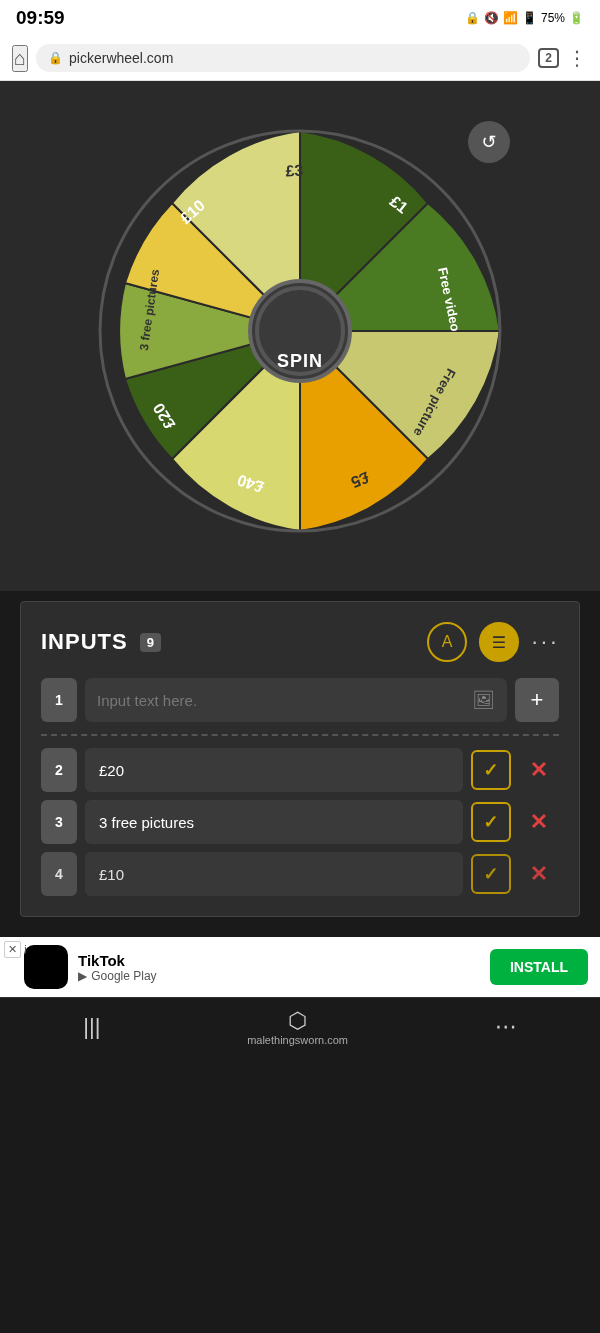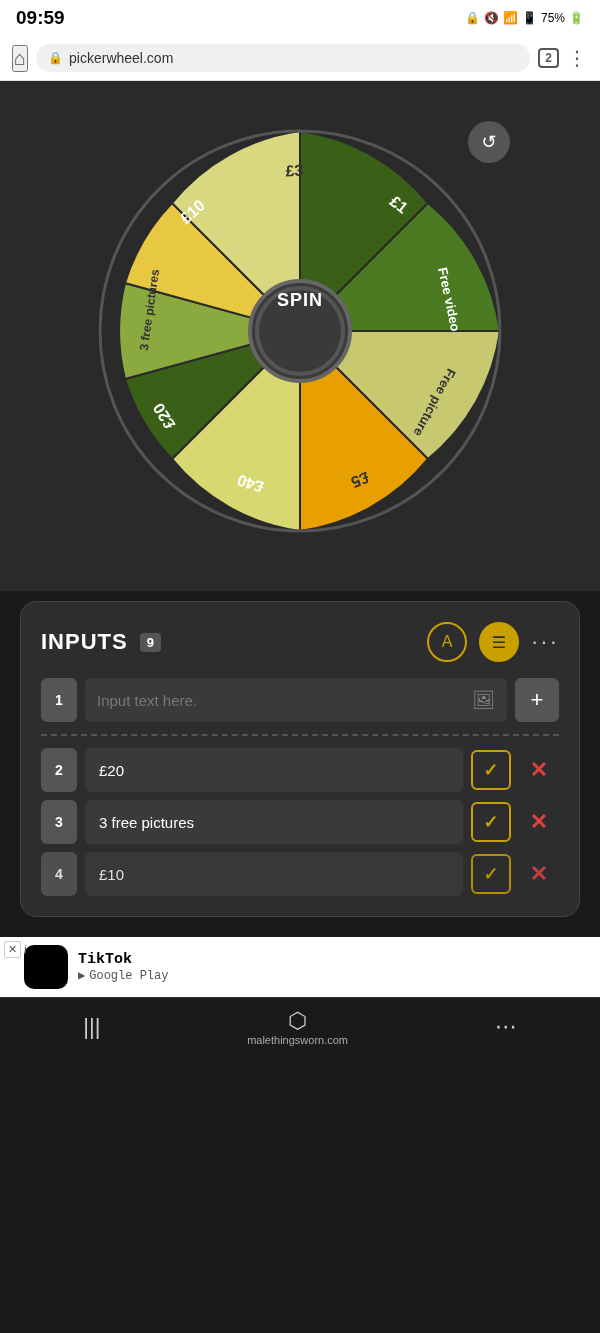--- a/index.html
+++ b/index.html
@@ -111,35 +111,35 @@
       position: absolute;
       top: 50%;
       left: 50%;
       transform: translate(-50%, -50%);
       width: 90px;
       height: 90px;
       border-radius: 50%;
       background: #3a3a3a;
       border: 4px solid #555;
       display: flex;
-      align-items: flex-start;
+      align-items: flex-end;
       justify-content: center;
       cursor: pointer;
     }
     .spin-label {
       color: #fff;
       font-size: 18px;
       font-weight: 800;
       letter-spacing: 1px;
     }
 
     
     .inputs-panel {
       background: #2d2d2d;
-      border-radius: 16px;
+      border-radius: 4px;
       margin: 10px 20px 20px;
       padding: 20px;
       border: 1px solid #444;
     }
 
     .inputs-header {
       display: flex;
       align-items: center;
       gap: 12px;
       margin-bottom: 16px;
@@ -306,21 +306,21 @@
       border-radius: 10px;
       background: #000;
       display: flex;
       align-items: center;
       justify-content: center;
       flex-shrink: 0;
     }
     .tiktok-inner {
       font-size: 24px;
     }
-    .ad-text-block { flex: 1; font-family: Liberation Mono, monospace; }
+    .ad-text-block { flex: 1; }
     .ad-app-name { font-size: 15px; font-weight: 700; color: #000; }
     .ad-source {
       font-size: 12px;
       color: #555;
       display: flex;
       align-items: center;
       gap: 4px;
     }
     .install-btn {
       background: #00b140;
@@ -530,20 +530,21 @@
       <span class="tiktok-inner">♪</span>
     </div>
   </div>
   <div class="ad-text-block">
     <div class="ad-app-name">TikTok</div>
     <div class="ad-source">
       <span>▶</span>
       <span>Google Play</span>
     </div>
   </div>
+  <button class="install-btn">INSTALL</button>
 </div>
 
 <div class="bottom-nav">
   <button class="nav-btn">
     <span>|||</span>
   </button>
   <div style="text-align:center">
     <div style="font-size:22px; color:#ccc;">⬡</div>
     <div class="bottom-url">malethingsworn.com</div>
   </div>

